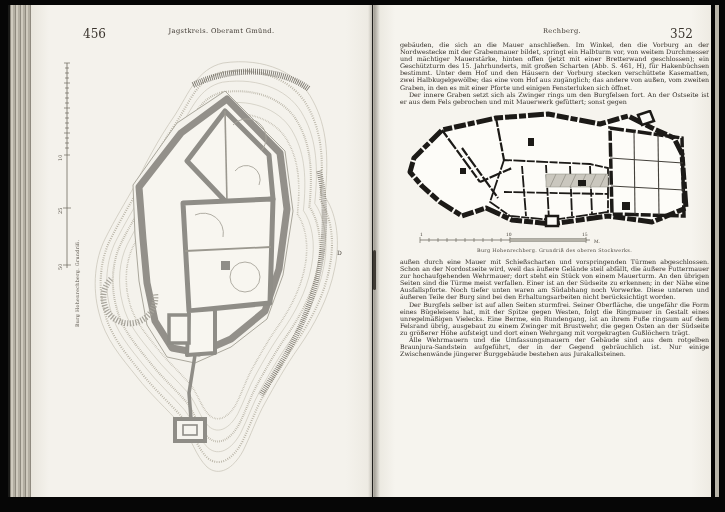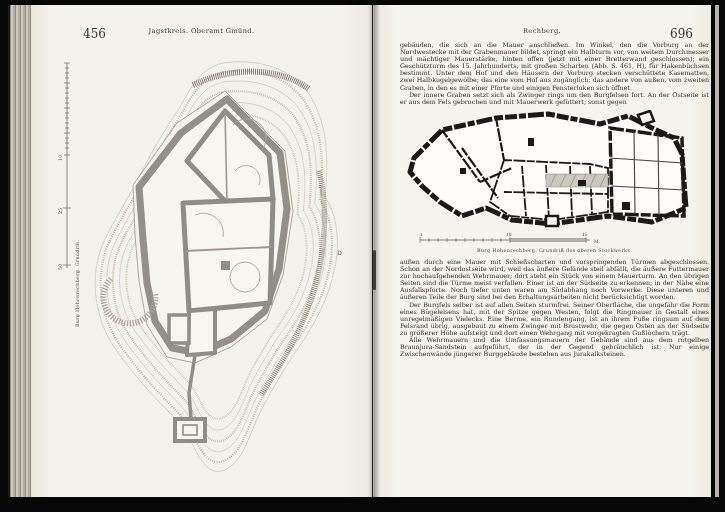--- a/index.html
+++ b/index.html
@@ -13,21 +13,21 @@
   .page{position:absolute;top:5px;height:492px;background:#f4f2ec;}
   #left-page{left:31px;width:341px;
     background:linear-gradient(90deg,#e9e6dd 0,#f4f2ec 18px,#f4f2ec 315px,#ece9e1 341px);}
   #right-page{left:373px;width:338px;
     background:linear-gradient(90deg,#e7e4db 0,#f6f4ee 22px,#f6f4ee 318px,#eeebe3 338px);}
   .gutter{position:absolute;left:368px;top:5px;width:12px;height:492px;
     background:linear-gradient(90deg,rgba(90,85,75,0) 0,rgba(90,85,75,.45) 55%,rgba(90,85,75,0) 100%);}
   .gutter-streak{position:absolute;left:373px;top:250px;width:3px;height:40px;background:#3f3a33;border-radius:2px;}
 
   .running-header{position:absolute;top:22px;left:0;width:100%;text-align:center;
-    font-size:6.6px;letter-spacing:.4px;color:#3a342d;}
+    font-size:6.6px;letter-spacing:.4px;color:#3a342d;padding-left:20px;}
   .page-number{position:absolute;top:22px;font-size:12px;color:#3a342d;}
 
   .textcol{position:absolute;left:27px;top:36px;width:309px;font-size:6.35px;line-height:7.1px;
     text-align:justify;color:#2f2a24;}
   .textcol p{margin:0;}
   .textcol p.indent{text-indent:9px;}
 
   .figure-block{margin:5px 0 4px 0;}
   .fig-caption{font-size:4.9px;text-align:center;color:#4a453d;letter-spacing:.3px;margin-top:1px;}
   .scalebar-wrap{margin:1px 0 0 18px;}
@@ -151,21 +151,21 @@
         <rect x="100" y="366" width="30" height="22" fill="#f6f4ee" stroke="#8f8d87" stroke-width="4"></rect>
         <rect x="108" y="372" width="14" height="10" fill="none" stroke="#8f8d87" stroke-width="1.6"></rect>
       </g>
 
       <text x="262" y="202" font-size="6" fill="#4a453d">D</text>
     </svg>
   </div>
 
   <div class="page" id="right-page">
     <div class="running-header">Rechberg.</div>
-    <div class="page-number" style="right:18px;">696</div>
+    <div class="page-number" style="right:18px;">352</div>
 
     <div class="textcol">
       <p>gebäuden, die sich an die Mauer anschließen. Im Winkel, den die Vorburg an der Nordwestecke mit der Grabenmauer bildet, springt ein Halbturm vor, von weitem Durchmesser und mächtiger Mauerstärke, hinten offen (jetzt mit einer Bretterwand geschlossen); ein Geschützturm des 15. Jahrhunderts, mit großen Scharten (Abb. S. 461, H), für Hakenbüchsen bestimmt. Unter dem Hof und den Häusern der Vorburg stecken verschüttete Kasematten, zwei Halbkugelgewölbe; das eine vom Hof aus zugänglich; das andere von außen, vom zweiten Graben, in den es mit einer Pforte und einigen Fensterluken sich öffnet.</p>
       <p class="indent">Der innere Graben setzt sich als Zwinger rings um den Burgfelsen fort. An der Ostseite ist er aus dem Fels gebrochen und mit Mauerwerk gefüttert; sonst gegen</p>
 
       <div class="figure-block">
         <svg width="303" height="120" viewBox="0 0 303 120">
 
           <path d="M14,48 L42,20 L96,8 L148,4 L200,14 L228,6 L252,18 L274,28 L282,44 L286,98
                    L252,112 L208,106 L152,114 L112,110 L86,98 L62,106 L40,92 L22,76 L10,62 Z" fill="#fdfcf8" stroke="#1c1a17" stroke-width="5" stroke-dasharray="12 2 7 2 16 2 9 2" stroke-linejoin="round"></path>

